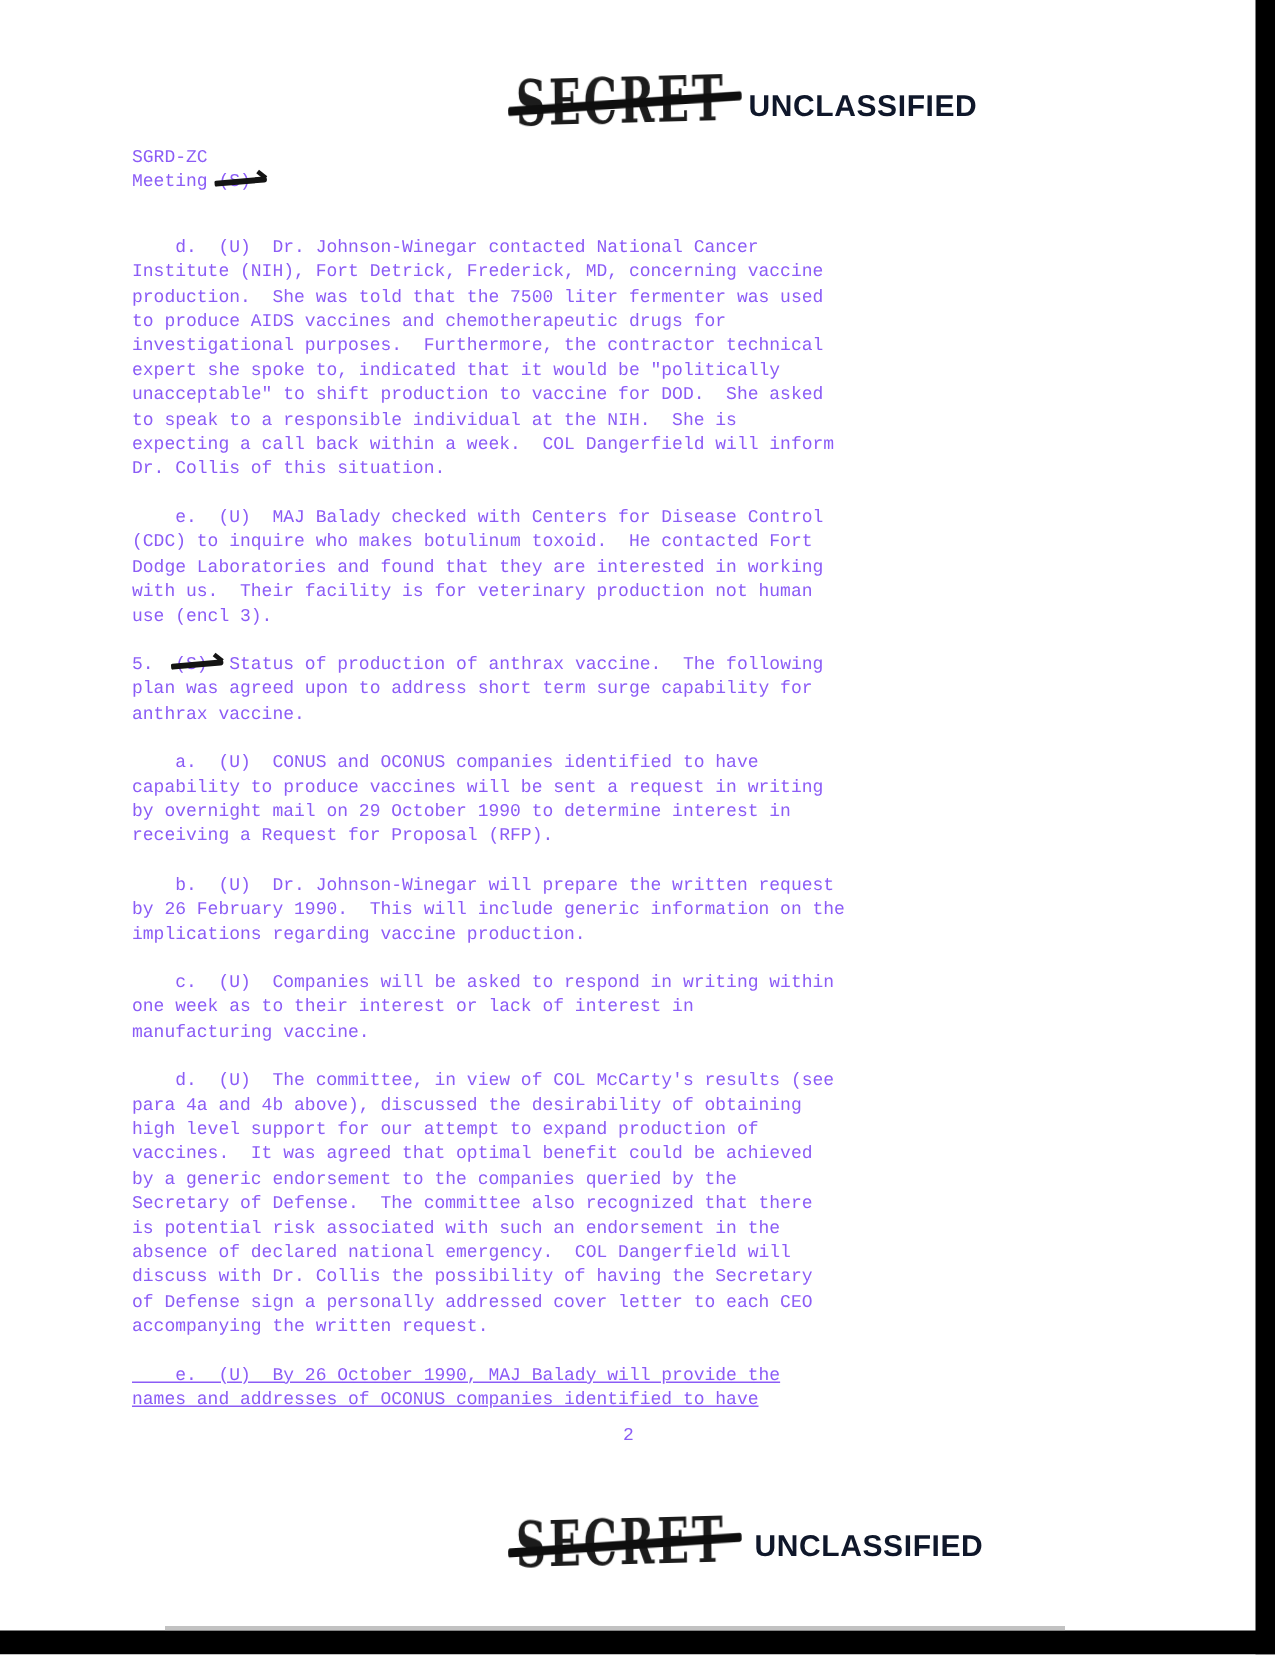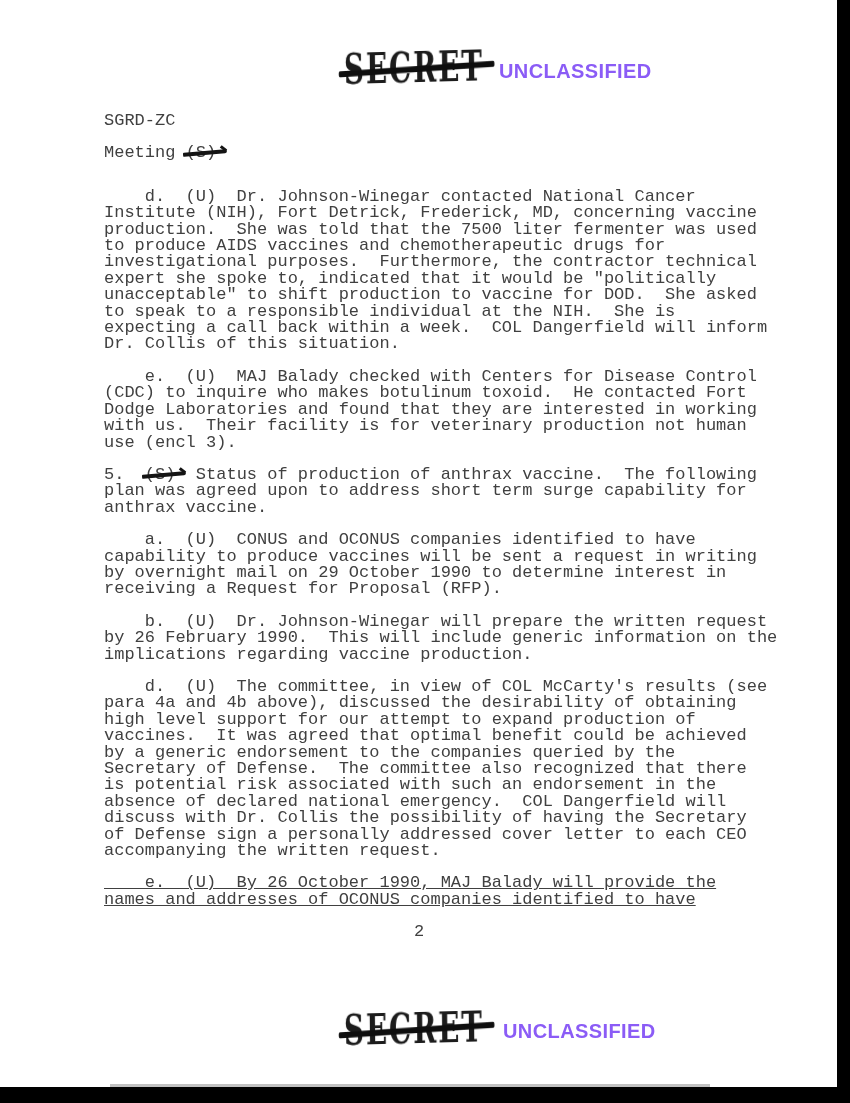--- a/index.html
+++ b/index.html
@@ -46,35 +46,35 @@
     background:#0e0e0e;
     transform:rotate(-1.6deg);
     border-radius:2px;
   }
   .unclassified-stamp {
     display:inline-block;
     font-family:"Liberation Sans","DejaVu Sans",sans-serif;
     font-weight:bold;
     font-size:20px;
     letter-spacing:0.4px;
-    color:#8b5cf6;
+    color:#0f172a;
     line-height:1;
   }
 
   
   .content {
     position:absolute; left:88px; top:97px; width:662px;
   }
   .line, .para {
     white-space:pre;
     font-family:"Liberation Mono","DejaVu Sans Mono",monospace;
-    font-size:17px;
+    font-size:12px;
     line-height:16.4px;
-    margin:16px;
-    color:#404040;
+    margin:0;
+    color:#8b5cf6;
   }
   .letterhead { margin-bottom:27px; }
   .para { margin-bottom:16px; }
   .para-last { margin-bottom:8px;text-decoration:underline; }
 
   
   .struck { position:relative; display:inline-block; }
   .struck::after {
     content:"";
     position:absolute; left:-3px; right:-10px; top:6px; height:4px;
@@ -130,20 +130,23 @@
 
   <pre class="para">    a.  (U)  CONUS and OCONUS companies identified to have
 capability to produce vaccines will be sent a request in writing
 by overnight mail on 29 October 1990 to determine interest in
 receiving a Request for Proposal (RFP).</pre>
 
   <pre class="para">    b.  (U)  Dr. Johnson-Winegar will prepare the written request
 by 26 February 1990.  This will include generic information on the
 implications regarding vaccine production.</pre>
 
+  <pre class="para">    c.  (U)  Companies will be asked to respond in writing within
+one week as to their interest or lack of interest in
+manufacturing vaccine.</pre>
 
   <pre class="para">    d.  (U)  The committee, in view of COL McCarty's results (see
 para 4a and 4b above), discussed the desirability of obtaining
 high level support for our attempt to expand production of
 vaccines.  It was agreed that optimal benefit could be achieved
 by a generic endorsement to the companies queried by the
 Secretary of Defense.  The committee also recognized that there
 is potential risk associated with such an endorsement in the
 absence of declared national emergency.  COL Dangerfield will
 discuss with Dr. Collis the possibility of having the Secretary

